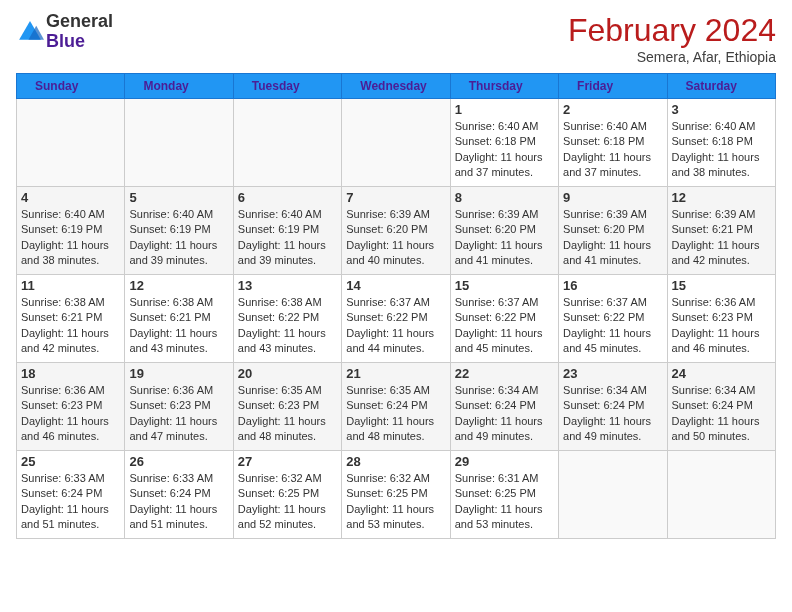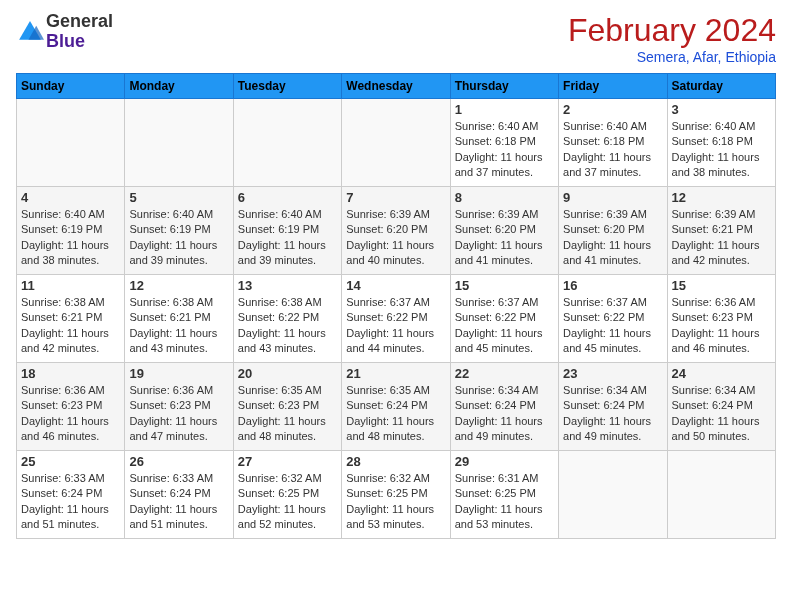--- a/index.html
+++ b/index.html
@@ -41,33 +41,33 @@
     .title-block {
       text-align: right;
     }
     .cal-title {
       font-size: 32px;
       font-weight: 300;
       color: #b91c1c;
     }
     .cal-subtitle {
       font-size: 14px;
-      color: #1d4ed8;
+      color: #404040;
     }
     table {
       width: 100%;
       border-collapse: collapse;
       table-layout: fixed;
     }
     thead tr th {
       background: #2196F3;
-      color: #000000;
+      color: #4c1d95;
       font-size: 12px;
       font-weight: bold;
-      padding: 5px 4px;
+      padding: 5px 18px;
       text-align: left;
       border: 1px solid #1976D2;
     }
     tbody tr td {
       border: 1px solid #ccc;
       vertical-align: top;
       padding: 3px 4px;
       font-size: 9.5px;
       color: #333;
       height: 88px;

